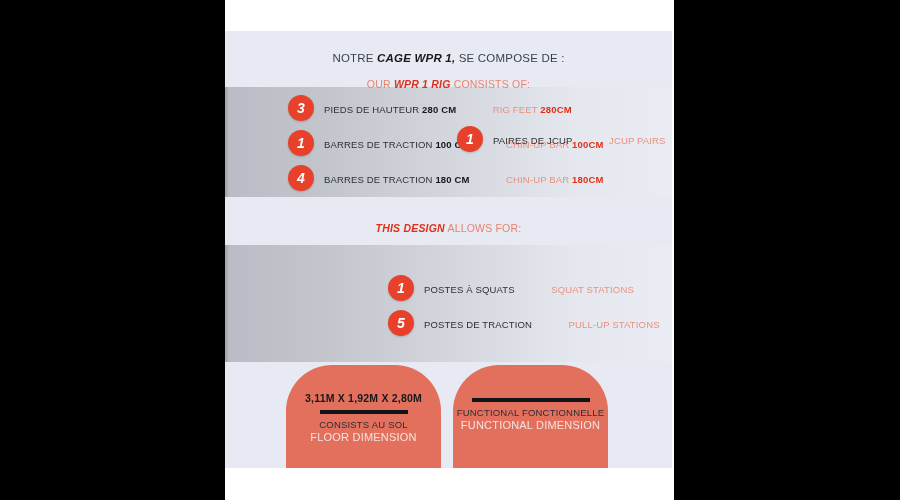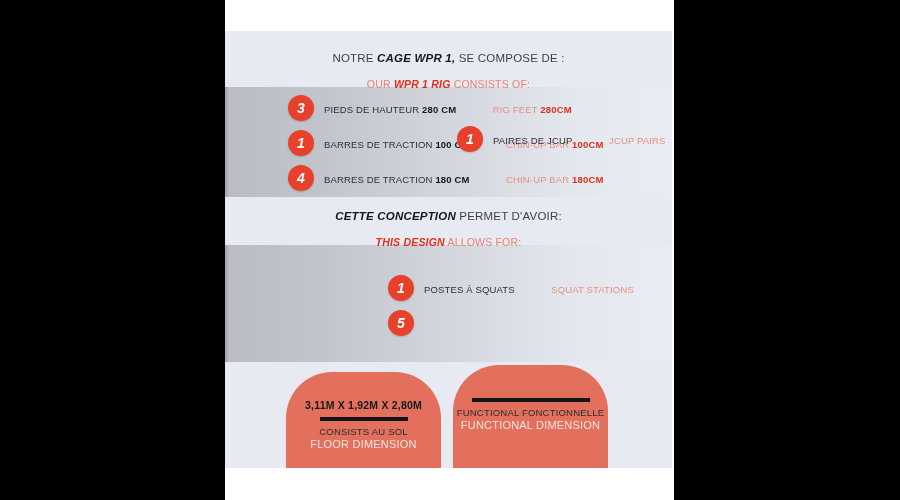--- a/index.html
+++ b/index.html
@@ -82,21 +82,21 @@
   
   .cards{position:absolute;left:0;top:334px;width:447px;height:103px;}
   .card{
     position:absolute;top:0;height:103px;
     background:#e2705d;
     border-radius:46px 46px 0 0;
     text-align:center;
     box-sizing:border-box;
     padding-top:27px;
   }
-  .card-floor{left:61px;width:155px;margin-top:7px;}
+  .card-floor{left:61px;width:155px;}
   .card-func{left:228px;width:155px;}
   .dim{
     font-size:10.5px;font-weight:bold;color:#17191c;letter-spacing:.2px;
     white-space:nowrap;
   }
   .rule{
     width:88px;height:3.5px;background:#111418;margin:6px auto 5px auto;
   }
   .card-func .rule{width:118px;}
   .c-fr{font-size:9.5px;color:#2b2e33;letter-spacing:.2px;line-height:12px;white-space:nowrap;}
@@ -147,34 +147,37 @@
       <div class="row">
         <span class="badge">1</span>
         <span class="rtext">
           <span class="t-fr">PAIRES DE JCUP</span>
           <span class="t-en">JCUP PAIRS</span>
         </span>
       </div>
     </div>
 
     <div class="heading heading-2">
-      <div class="line-fr"><span class="b-dark">CETTE CONCEPTION</span><span> PERMET D'AVOIR:</span></div>
       <div class="line-en"><span class="b-red">THIS DESIGN</span><span> ALLOWS FOR:</span></div>
     </div>
 
     <div class="spec-col col-mid">
       <div class="row">
         <span class="badge">1</span>
         <span class="rtext">
           <span class="t-fr">POSTES À SQUATS</span>
           <span class="t-en">SQUAT STATIONS</span>
         </span>
       </div>
       <div class="row">
         <span class="badge">5</span>
+        <span class="rtext">
+          <span class="t-fr">POSTES DE TRACTION</span>
+          <span class="t-en">PULL-UP STATIONS</span>
+        </span>
       </div>
     </div>
 
     <div class="cards">
       <div class="card card-floor">
         <div class="dim">3,11M X 1,92M X 2,80M</div>
         <div class="rule"></div>
         <div class="c-fr">CONSISTS AU SOL</div>
         <div class="c-en">FLOOR DIMENSION</div>
       </div>

